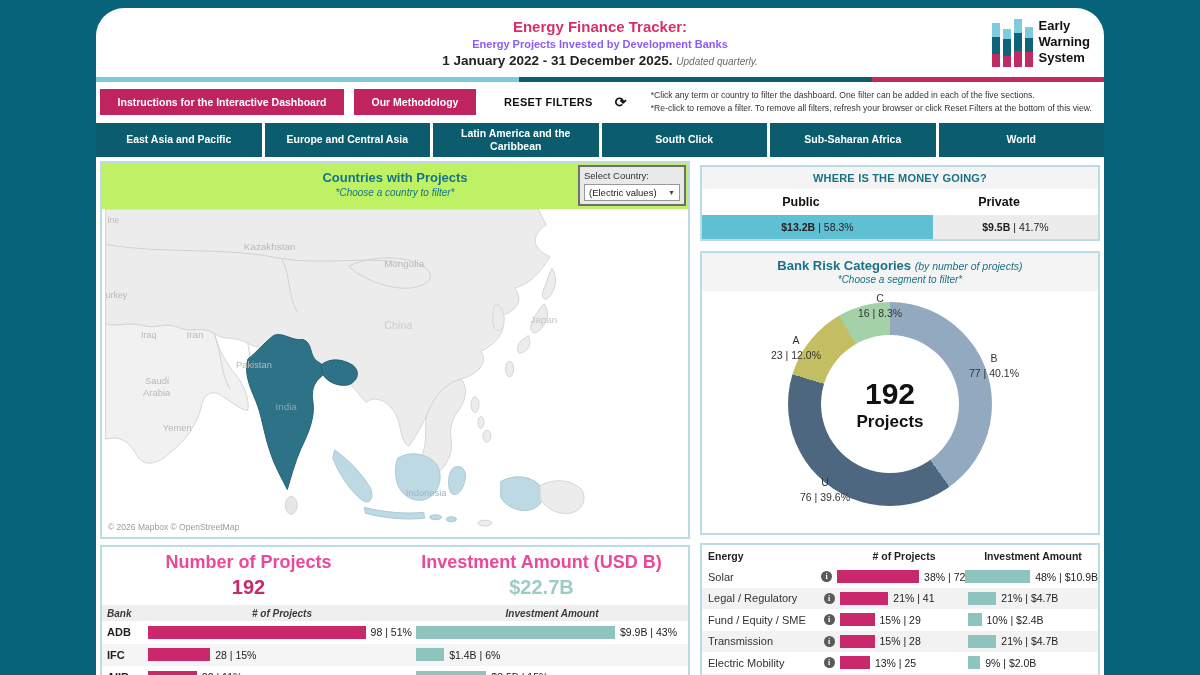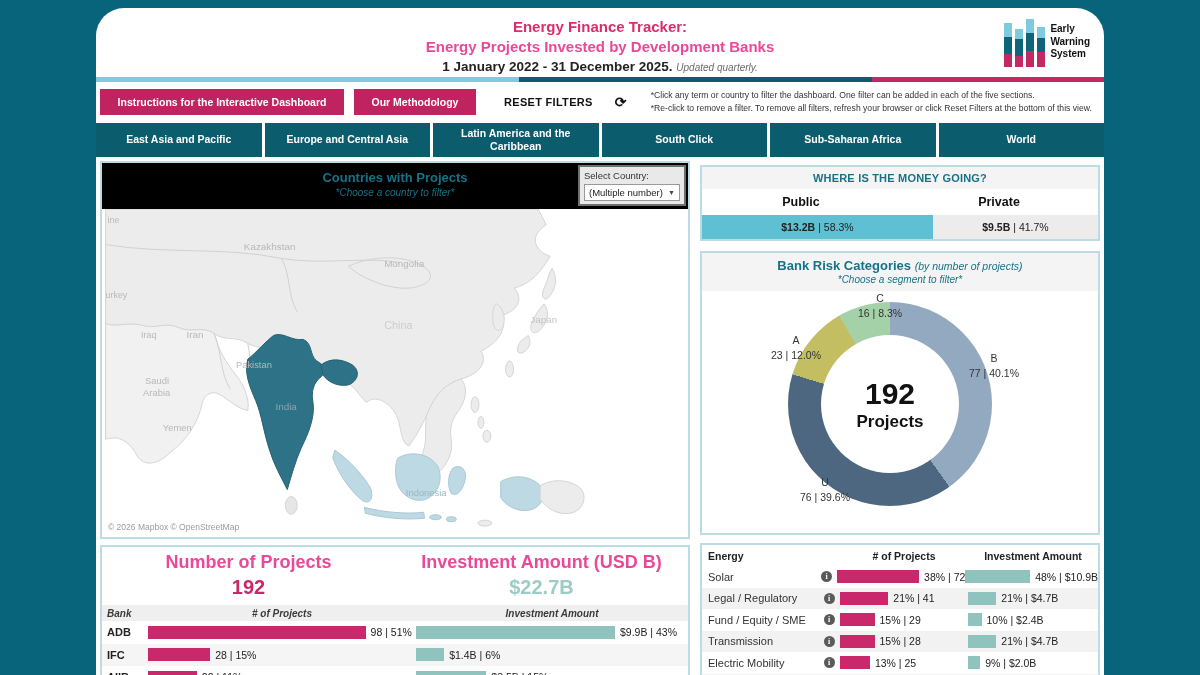--- a/index.html
+++ b/index.html
@@ -3,28 +3,28 @@
 <meta charset="utf-8">
 <style>
   * { margin:0; padding:0; box-sizing:border-box; }
   html,body { width:1200px; height:675px; overflow:hidden; font-family:"Liberation Sans", sans-serif; }
   body { background:#07647a; position:relative; }
   .card { position:absolute; left:96px; top:8px; width:1008px; height:667px; background:#fff;
           border-radius:28px 28px 0 0; overflow:hidden; }
   
   .hdr { position:relative; height:69px; padding-top:9px; text-align:center; }
   .hdr-l1 { font-size:15px; font-weight:bold; color:#d92e6b; line-height:1.35; }
-  .hdr-l2 { font-size:15px; font-weight:bold; color:#ec4899; line-height:1.35; }
+  .hdr-l2 { font-size:11px; font-weight:bold; color:#8b5cf6; line-height:1.35; }
   .hdr-l3 { font-size:13.5px; font-weight:bold; color:#222; line-height:1.4; }
   .hdr-l3 .upd { font-weight:normal; font-style:italic; color:#6a6a6a; font-size:10px; }
   .logo { position:absolute; right:14px; top:9px; display:flex; align-items:center; gap:5px; }
   .logo-bars { display:flex; align-items:flex-end; gap:3px; height:50px; }
   .logo-bar { width:8px; display:flex; flex-direction:column; }
   .logo-bar .s1{ background:#7ecbdd; } .logo-bar .s2{ background:#0e6478; } .logo-bar .s3{ background:#c22a63; }
-  .logo-text { font-size:10px; font-weight:bold; color:#111; line-height:1.25; text-align:left; }
+  .logo-text { font-size:13px; font-weight:bold; color:#111; line-height:1.25; text-align:left; }
   .stripe { display:flex; height:5px; }
   .stripe .sg1 { width:42%; background:#7ecbdd; }
   .stripe .sg2 { width:35%; background:#0b5d6e; }
   .stripe .sg3 { flex:1; background:#c22a63; }
   
   .toolbar { display:flex; align-items:center; padding:7px 4px 4px 4px; gap:10px; }
   .pink-btn { background:#c02460; color:#fff; font-size:10.5px; font-weight:bold; border:none;
               padding:7px 14px; text-align:center; cursor:pointer; }
   .reset-btn { background:#fff; border:none; font-size:11px; font-weight:bold; color:#111;
                letter-spacing:.3px; margin-left:18px; display:flex; align-items:center; gap:22px; cursor:pointer; }
@@ -34,21 +34,21 @@
   .tabs { display:flex; gap:3px; margin-top:4px; }
   .tab { flex:1; background:#0b5d6e; color:#fff; font-size:10.5px; font-weight:bold; text-align:center;
          height:34px; display:flex; align-items:center; justify-content:center; line-height:1.25; cursor:pointer; padding:0 18px; }
   
   .content { display:flex; gap:10px; padding:4px; }
   .left-col { width:590px; }
   .right-col { width:400px; margin-top:4px; }
   .panel { border:2px solid #bcdbe4; background:#fff; }
   
   .map-panel { height:378px; }
-  .map-header { height:46px; background:#000000; position:relative; text-align:center; padding-top:7px; }
+  .map-header { height:46px; background:#bef264; position:relative; text-align:center; padding-top:7px; }
   .map-title { font-size:13px; font-weight:bold; color:#177288; }
   .map-sub { font-size:10px; font-style:italic; color:#177288; margin-top:2px; }
   .country-select { position:absolute; right:2px; top:2px; width:108px; background:#e9e9e9;
                     border:2px solid #6f6f6f; padding:3px 4px; text-align:left; }
   .cs-label { font-size:9.5px; color:#333; margin-bottom:3px; }
   .cs-box { background:#fff; border:1px solid #999; font-size:9.5px; color:#222; padding:2px 4px;
             display:flex; justify-content:space-between; align-items:center; cursor:pointer; }
   .cs-caret { font-size:7px; color:#444; }
   .map-area { position:relative; height:326px; background:#fff; }
   .attribution { position:absolute; left:2px; bottom:2px; font-size:8.5px; color:#9a9a9a;
@@ -190,21 +190,21 @@
   <div class="content">
     <div class="left-col">
 
       <div class="panel map-panel">
         <div class="map-header">
           <div class="map-title">Countries with Projects</div>
           <div class="map-sub">*Choose a country to filter*</div>
           <div class="country-select">
             <div class="cs-label">Select Country:</div>
             <div class="cs-box">
-              <span>(Multiple number)</span>
+              <span>(Electric values)</span>
               <span class="cs-caret">▼</span>
             </div>
           </div>
         </div>
         <div class="map-area">
           <svg width="586" height="326" viewBox="0 0 586 330">
             <rect x="0" y="0" width="586" height="330" fill="#ffffff"></rect>
 
             <path d="M0,0 H438 L446,16 C428,28 434,42 450,48 C438,68 428,76 414,80 C424,92 416,104 400,108 C408,122 396,136 380,144 C388,156 376,168 360,172 C346,176 336,186 330,198 C324,212 316,228 307,240 C298,236 300,220 294,208 C286,194 272,188 264,196 C256,188 250,176 238,172 C226,168 220,158 210,154 C196,148 184,154 174,146 C166,139 154,142 144,136 C132,128 120,134 110,126 C98,118 86,126 74,120 C60,114 50,122 38,118 C24,114 10,120 0,116 Z" fill="#ececec" stroke="#d4d4d4" stroke-width="1"></path>
 

